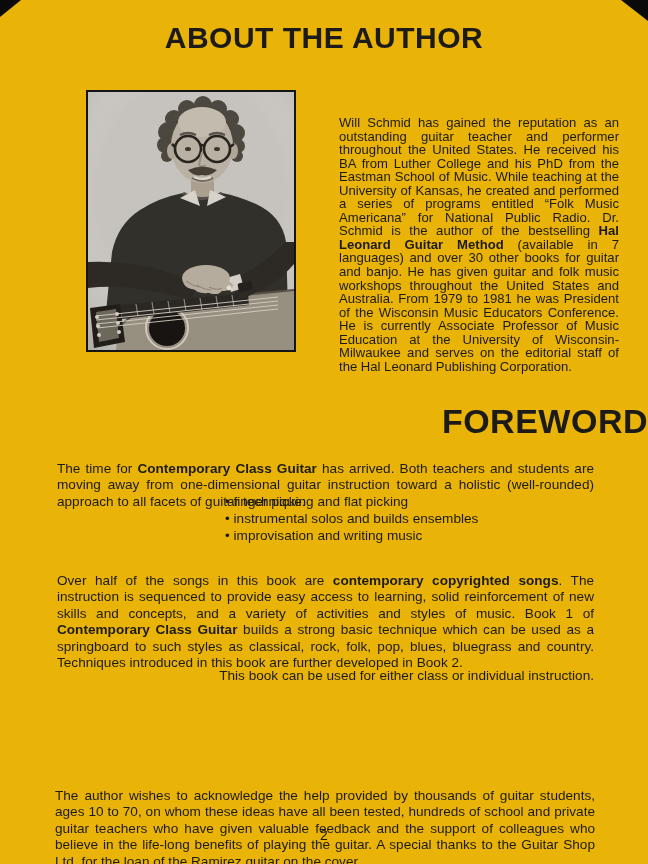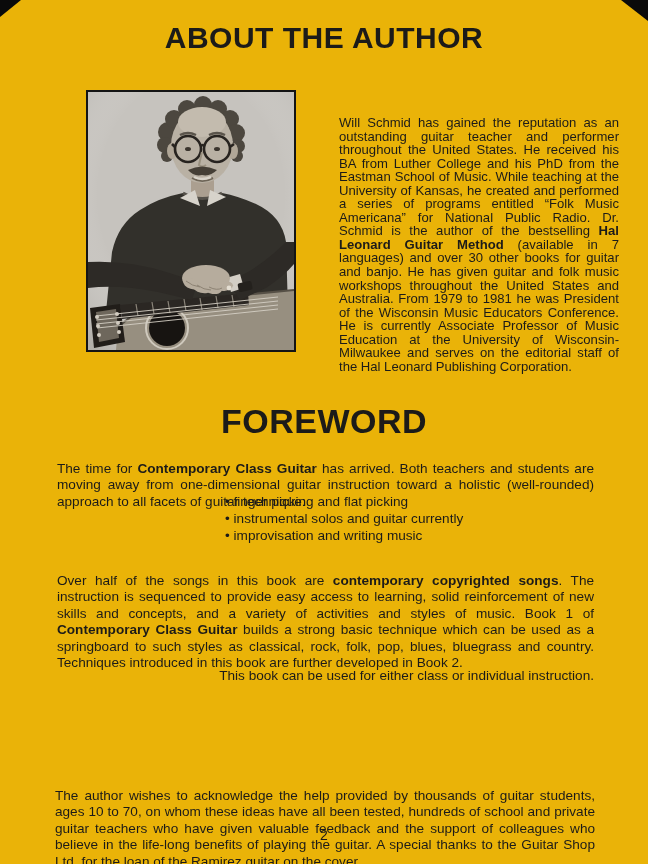--- a/index.html
+++ b/index.html
@@ -23,21 +23,21 @@
     position:absolute; left:86px; top:90px; width:206px; height:258px;
     border:2px solid #141414; box-sizing:content-box; background:#c8c5c0;
   }
   .photo-frame svg { display:block; }
 
   .about-col {
     position:absolute; left:339px; top:86px; width:280px;
     font-size:13.1px; line-height:13.55px; text-align:justify;margin-top:30px;
   }
 
-  h2.section-title { position:absolute; left:0; width:100%; margin:0; text-align:center; font-weight:bold; }
+  h2.section-title { position:absolute; left:0; width:100%; margin:0; text-align:right; font-weight:bold; }
   .fw-title  { top:402px; font-size:34px; line-height:38px; letter-spacing:0.5px; }
   .ack-title { top:706px; font-size:33px; line-height:36px; letter-spacing:0.5px; }
 
   .body-par { position:absolute; left:57px; width:537px; margin:0;
               font-size:13.6px; line-height:16.4px; text-align:justify; }
   .fw-p1 { top:449px;margin-top:12px; }
   .fw-p2 { top:573px; }
   .fw-p3 { top:668px; text-align:right; }
   .ack-p { top:745px; left:55px; width:540px;margin-top:43px; }
 
@@ -193,21 +193,21 @@
   </div>
 
   <p class="about-col">Will Schmid has gained the reputation as an outstanding guitar teacher and performer throughout the United States. He received his BA from Luther College and his PhD from the Eastman School of Music. While teaching at the University of Kansas, he created and performed a series of programs entitled “Folk Music Americana” for National Public Radio. Dr. Schmid is the author of the bestselling <b>Hal Leonard Guitar Method</b> (available in 7 languages) and over 30 other books for guitar and banjo. He has given guitar and folk music workshops throughout the United States and Australia. From 1979 to 1981 he was President of the Wisconsin Music Educators Conference. He is currently Associate Professor of Music Education at the University of Wisconsin-Milwaukee and serves on the editorial staff of the Hal Leonard Publishing Corporation.</p>
 
   <h2 class="section-title fw-title">FOREWORD</h2>
 
   <p class="body-par fw-p1">The time for <b>Contemporary Class Guitar</b> has arrived. Both teachers and students are moving away from one-dimensional guitar instruction toward a holistic (well-rounded) approach to all facets of guitar technique:</p>
 
   <ul class="fw-bullets">
     <li>finger picking and flat picking</li>
-    <li>instrumental solos and guitar currently</li>
+    <li>instrumental solos and builds ensembles</li>
     <li>improvisation and writing music</li>
   </ul>
 
   <p class="body-par fw-p2">Over half of the songs in this book are <b>contemporary copyrighted songs</b>. The instruction is sequenced to provide easy access to learning, solid reinforcement of new skills and concepts, and a variety of activities and styles of music. Book 1 of <b>Contemporary Class Guitar</b> builds a strong basic technique which can be used as a springboard to such styles as classical, rock, folk, pop, blues, bluegrass and country. Techniques introduced in this book are further developed in Book 2.</p>
 
   <p class="body-par fw-p3">This book can be used for either class or individual instruction.</p>
 
 
   <p class="body-par ack-p">The author wishes to acknowledge the help provided by thousands of guitar students, ages 10 to 70, on whom these ideas have all been tested, hundreds of school and private guitar teachers who have given valuable feedback and the support of colleagues who believe in the life-long benefits of playing the guitar. A special thanks to the Guitar Shop Ltd. for the loan of the Ramirez guitar on the cover.</p>
 

